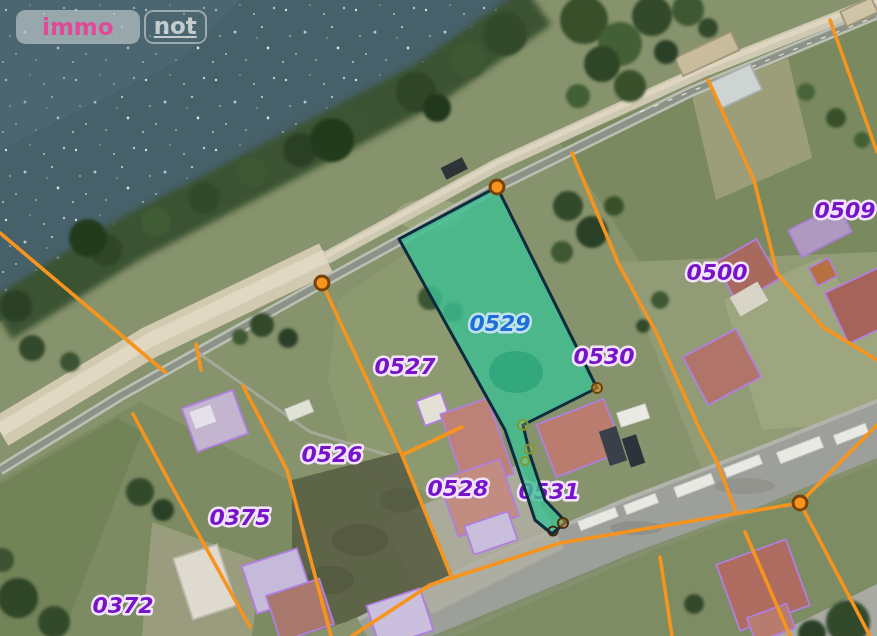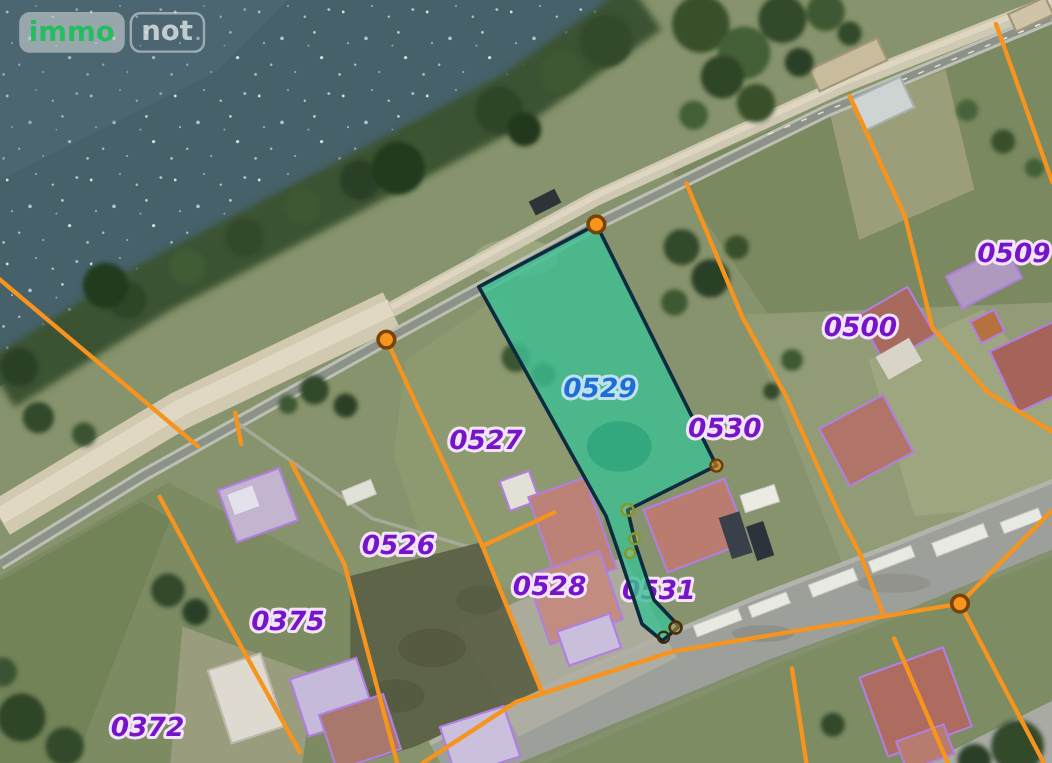--- a/index.html
+++ b/index.html
@@ -3,22 +3,22 @@
 <meta charset="utf-8">
 <style>
   html,body{margin:0;padding:0;background:#222;}
   .stage{position:relative;width:877px;height:636px;overflow:hidden;font-family:"DejaVu Sans",sans-serif;}
   .stage svg{display:block;}
   .parcel-label{font-family:"DejaVu Sans",sans-serif;font-style:italic;font-weight:700;font-size:22px;
     fill:#7714c9;stroke:#f2e4fb;stroke-width:5px;paint-order:stroke;stroke-linejoin:round;text-anchor:middle;}
   .parcel-label.selected{fill:#1d6fd6;stroke:#bfe2ee;}
   .logo{position:absolute;top:10px;left:16px;display:flex;gap:4px;opacity:.93;
     font-family:"DejaVu Sans",sans-serif;font-weight:700;font-size:23px;}
-  .logo .immo{background:rgba(226,230,227,.55);color:#22c55e;padding:1px 8px;border-radius:9px;line-height:32px;}
-  .logo .not{border:2px solid rgba(250,252,250,.5);color:rgba(240,244,241,.78);padding:0 8px;border-radius:9px;line-height:29px;}
+  .logo .immo{background:rgba(226,230,227,.55);color:#ec4899;padding:1px 26px;border-radius:9px;line-height:32px;}
+  .logo .not{border:2px solid rgba(250,252,250,.5);color:rgba(240,244,241,.78);padding:0 8px;border-radius:9px;line-height:29px;text-decoration:underline;}
 </style>
 </head>
 <body>
 
 <div class="stage">
 <svg width="877" height="636" viewBox="0 0 877 636">
   <defs>
     <filter id="soft" x="-20%" y="-20%" width="140%" height="140%">
           <feGaussianBlur stdDeviation="1.8"></feGaussianBlur>
         </filter>

